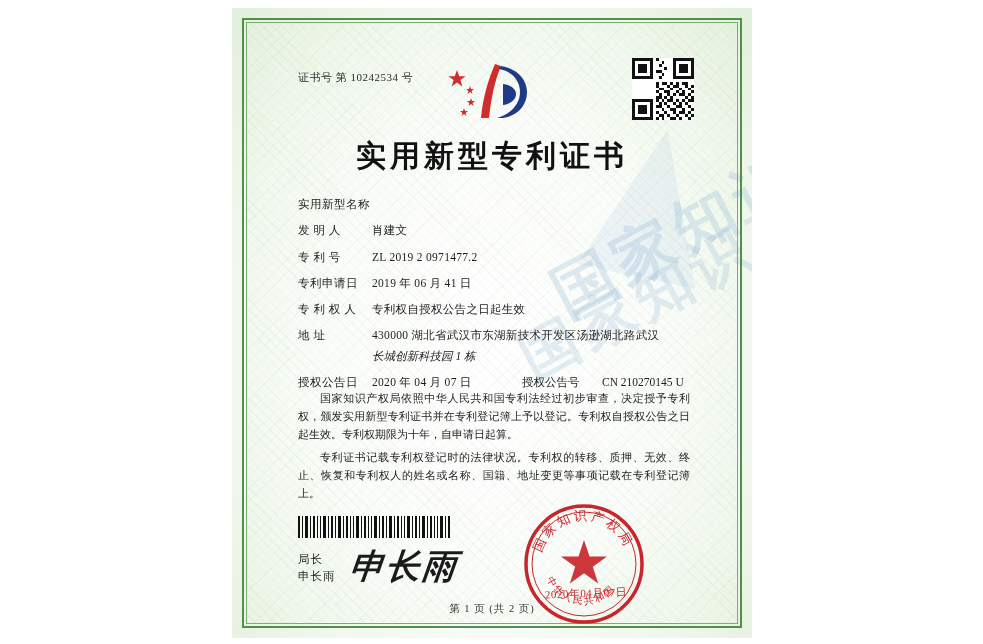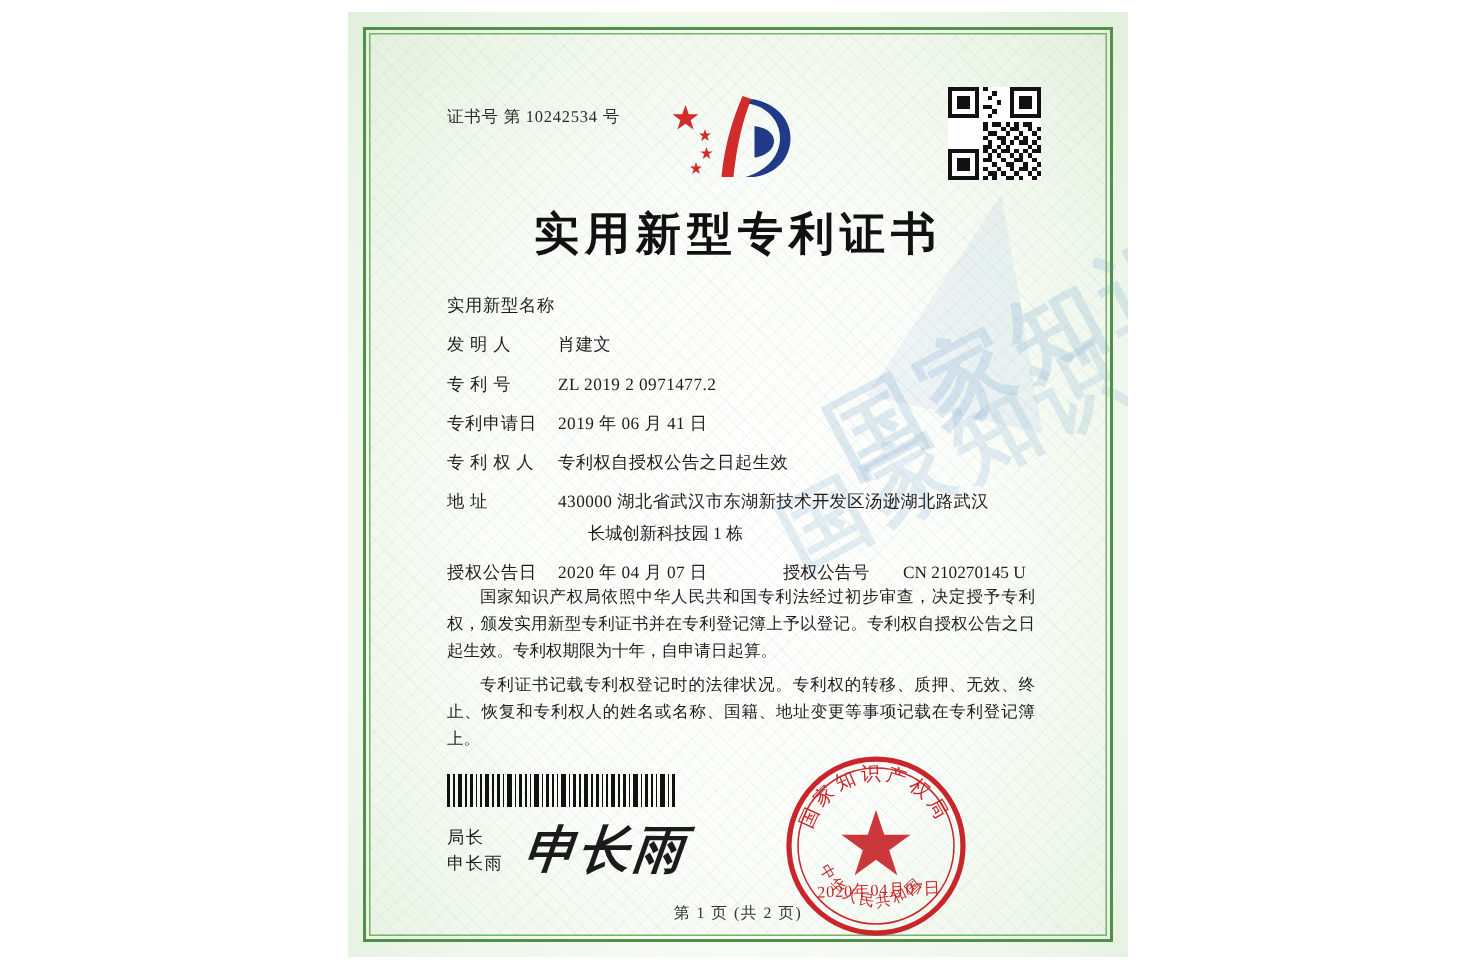--- a/index.html
+++ b/index.html
@@ -154,23 +154,24 @@
   }
   .flabel2 {
     width: 80px;
     flex: 0 0 80px;
     white-space: nowrap;
   }
   .fval2 {
     flex: 1 1 auto;
   }
   .faddr-2 {
-    margin-left: 94px;
+    margin-left: 74px;
     margin-top: -6px;
     margin-bottom: 9px;
+    font-style: italic;
   }
   
   .paras {
     position: absolute;
     left: 66px;
     top: 382px;
     width: 392px;
     font-size: 11px;
     line-height: 1.62;
     color: #1d1d1d;

